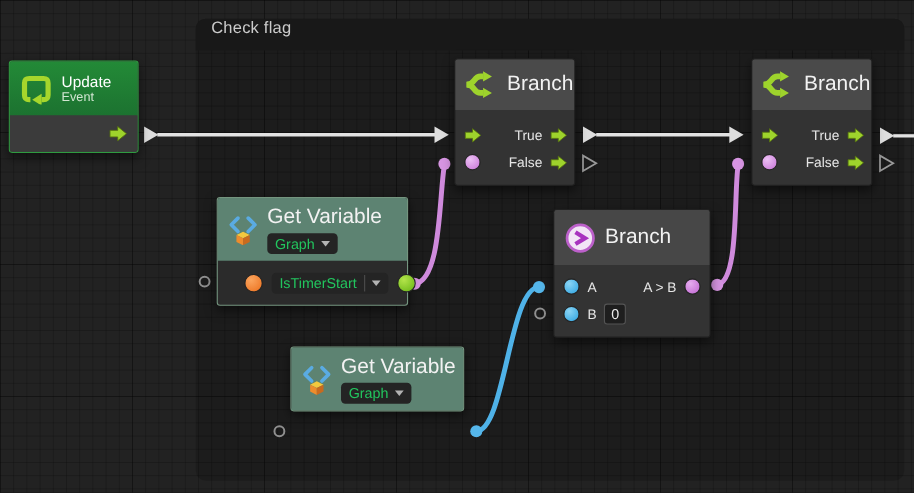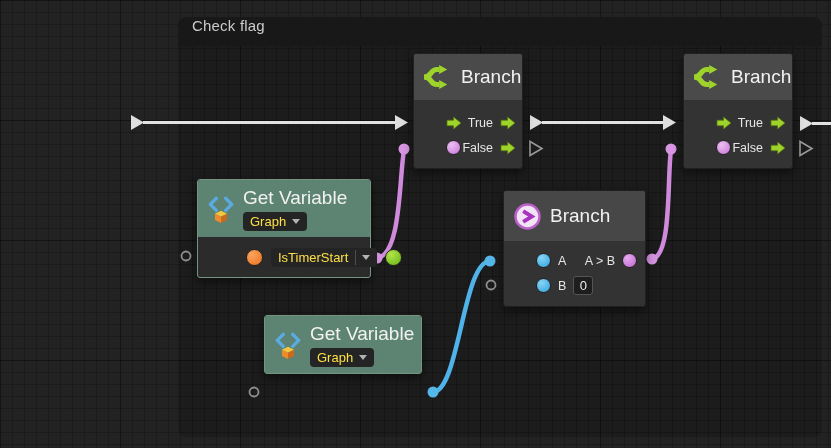--- a/index.html
+++ b/index.html
@@ -18,21 +18,21 @@
   .group { position:absolute; left:178px; top:17px; width:644px; height:420px;
     background:rgba(0,0,0,0.17); border-radius:9px; }
   .group-header { height:29px; background:#181818; border-radius:9px 9px 0 0;
     display:flex; padding:0 14px; }
   .group-title { color:#cbcbcb; font-size:15px; letter-spacing:0.2px; }
   
   .node { position:absolute; border-radius:3px; box-shadow:0 4px 10px rgba(0,0,0,0.5); }
   .n-header { display:flex; align-items:center; padding:0 9px; gap:8px;
     border-radius:2px 2px 0 0; }
   .n-title { color:#f2f2f2; font-size:19px; white-space:nowrap; }
-  .n-body { position:relative; border-radius:0 0 2px 2px;margin-left:24px; }
+  .n-body { position:relative; border-radius:0 0 2px 2px; }
   .row { display:flex; align-items:center; height:25px; padding:0 6px 0 8px; }
   .lbl { color:#e6e6e6; font-size:12.5px; }
   .push-r { margin-left:auto; }
   
   .update { left:8px; top:55px; width:118px; border:1px solid #2f9b40; background:#3b3b3b; }
   .update .n-header { height:49px; background:linear-gradient(#238a37,#1c7230); }
   .update .t1 { color:#ffffff; font-size:14px; }
   .update .t2 { color:#d2e6d2; font-size:11.5px; margin-top:1px; }
   .update .n-body { height:33px; display:flex; align-items:center;
     justify-content:flex-end; padding-right:9px; background:#3b3b3b; }
@@ -49,21 +49,21 @@
   .getvar .n-header { height:57px; background:#5d8372; align-items:center; }
   .gv-col { display:flex; flex-direction:column; gap:3px; }
   .getvar .n-body { height:40px; display:flex; align-items:center; padding:0 24px; gap:8px; }
   
   .greater { left:503px; top:190px; width:143px; background:#333333; border:1px solid #202020; }
   .greater .n-header { height:50px; background:#474747; }
   .greater .n-body { padding:7px 0 8px; }
   .greater .row { padding:0 8px; gap:7px; }
   
   .pill { display:inline-flex; align-items:center; background:#242424; border-radius:4px;
-    padding:2px 7px; color:#fde047; font-size:13px; gap:6px; width:fit-content; }
+    padding:2px 7px; color:#22c55e; font-size:13px; gap:6px; width:fit-content; }
   .caret { width:0; height:0; border-left:4px solid transparent;
     border-right:4px solid transparent; border-top:5px solid #b3b3b3; }
   .caret-sect { display:flex; align-items:center; align-self:stretch;
     border-left:1px solid #4d4d4d; padding-left:6px; margin-left:1px; }
   .value-box { min-width:20px; height:19px; background:#1e1e1e; border:1px solid #545454;
     border-radius:3px; display:flex; align-items:center; justify-content:center;
     color:#ececec; font-size:13px; padding:0 4px; }
   
   .pc { border-radius:50%; flex:0 0 auto; border:1px solid #242424; }
   .pc-pink   { width:15px; height:15px; background:radial-gradient(circle at 35% 30%, #ecc0f4, #c772d6); }
@@ -111,20 +111,41 @@
 
     <path d="M433,392 C459,392 463,261 490,261" fill="none" stroke="#4fb2e8" stroke-width="4.5"></path>
     <circle cx="433" cy="392" r="5.5" fill="#55b6ea"></circle>
     <circle cx="490" cy="261" r="5.5" fill="#55b6ea"></circle>
 
     <circle cx="186" cy="256" r="4.5" fill="none" stroke="#8f8f8f" stroke-width="1.8"></circle>
     <circle cx="254" cy="392" r="4.5" fill="none" stroke="#8f8f8f" stroke-width="1.8"></circle>
     <circle cx="491" cy="285" r="4.5" fill="none" stroke="#8f8f8f" stroke-width="1.8"></circle>
   </svg>
 
+  <div class="node update">
+    <div class="n-header">
+      <span class="icon">
+        <svg width="30" height="28" viewBox="0 0 28 26">
+          <path d="M9,22 H8 C5,22 4,21 4,18 V8 C4,5 5,4 8,4 H20 C23,4 24,5 24,8 V18 C24,21 23,22 20,22 H18.5" fill="none" stroke="#a6d62c" stroke-width="4.4" stroke-linejoin="round"></path>
+          <polygon points="18.5,17 18.5,27 10.5,22" fill="#a6d62c"></polygon>
+        </svg>
+      </span>
+      <div>
+        <div class="t1">Update</div>
+        <div class="t2">Event</div>
+      </div>
+    </div>
+    <div class="n-body">
+      <span class="icon">
+        <svg width="17" height="15" viewBox="0 0 17 15">
+            <polygon points="1,4.5 8,4.5 8,1 16,7.5 8,14 8,10.5 1,10.5" fill="#9ed32c" stroke="#55710f" stroke-width="0.8"></polygon>
+          </svg>
+      </span>
+    </div>
+  </div>
 
   <div class="node branch b1">
     <div class="n-header">
       <span class="icon">
         <svg width="30" height="26" viewBox="0 0 26 22">
           <path d="M1,11 C8,11 6,4.5 12,4.5 L14,4.5" fill="none" stroke="#9ed32c" stroke-width="4.5"></path>
           <polygon points="14,0.5 14,8.5 21,4.5" fill="#9ed32c"></polygon>
           <path d="M1,11 C8,11 6,17.5 12,17.5 L14,17.5" fill="none" stroke="#9ed32c" stroke-width="4.5"></path>
           <polygon points="14,13.5 14,21.5 21,17.5" fill="#9ed32c"></polygon>
         </svg>

